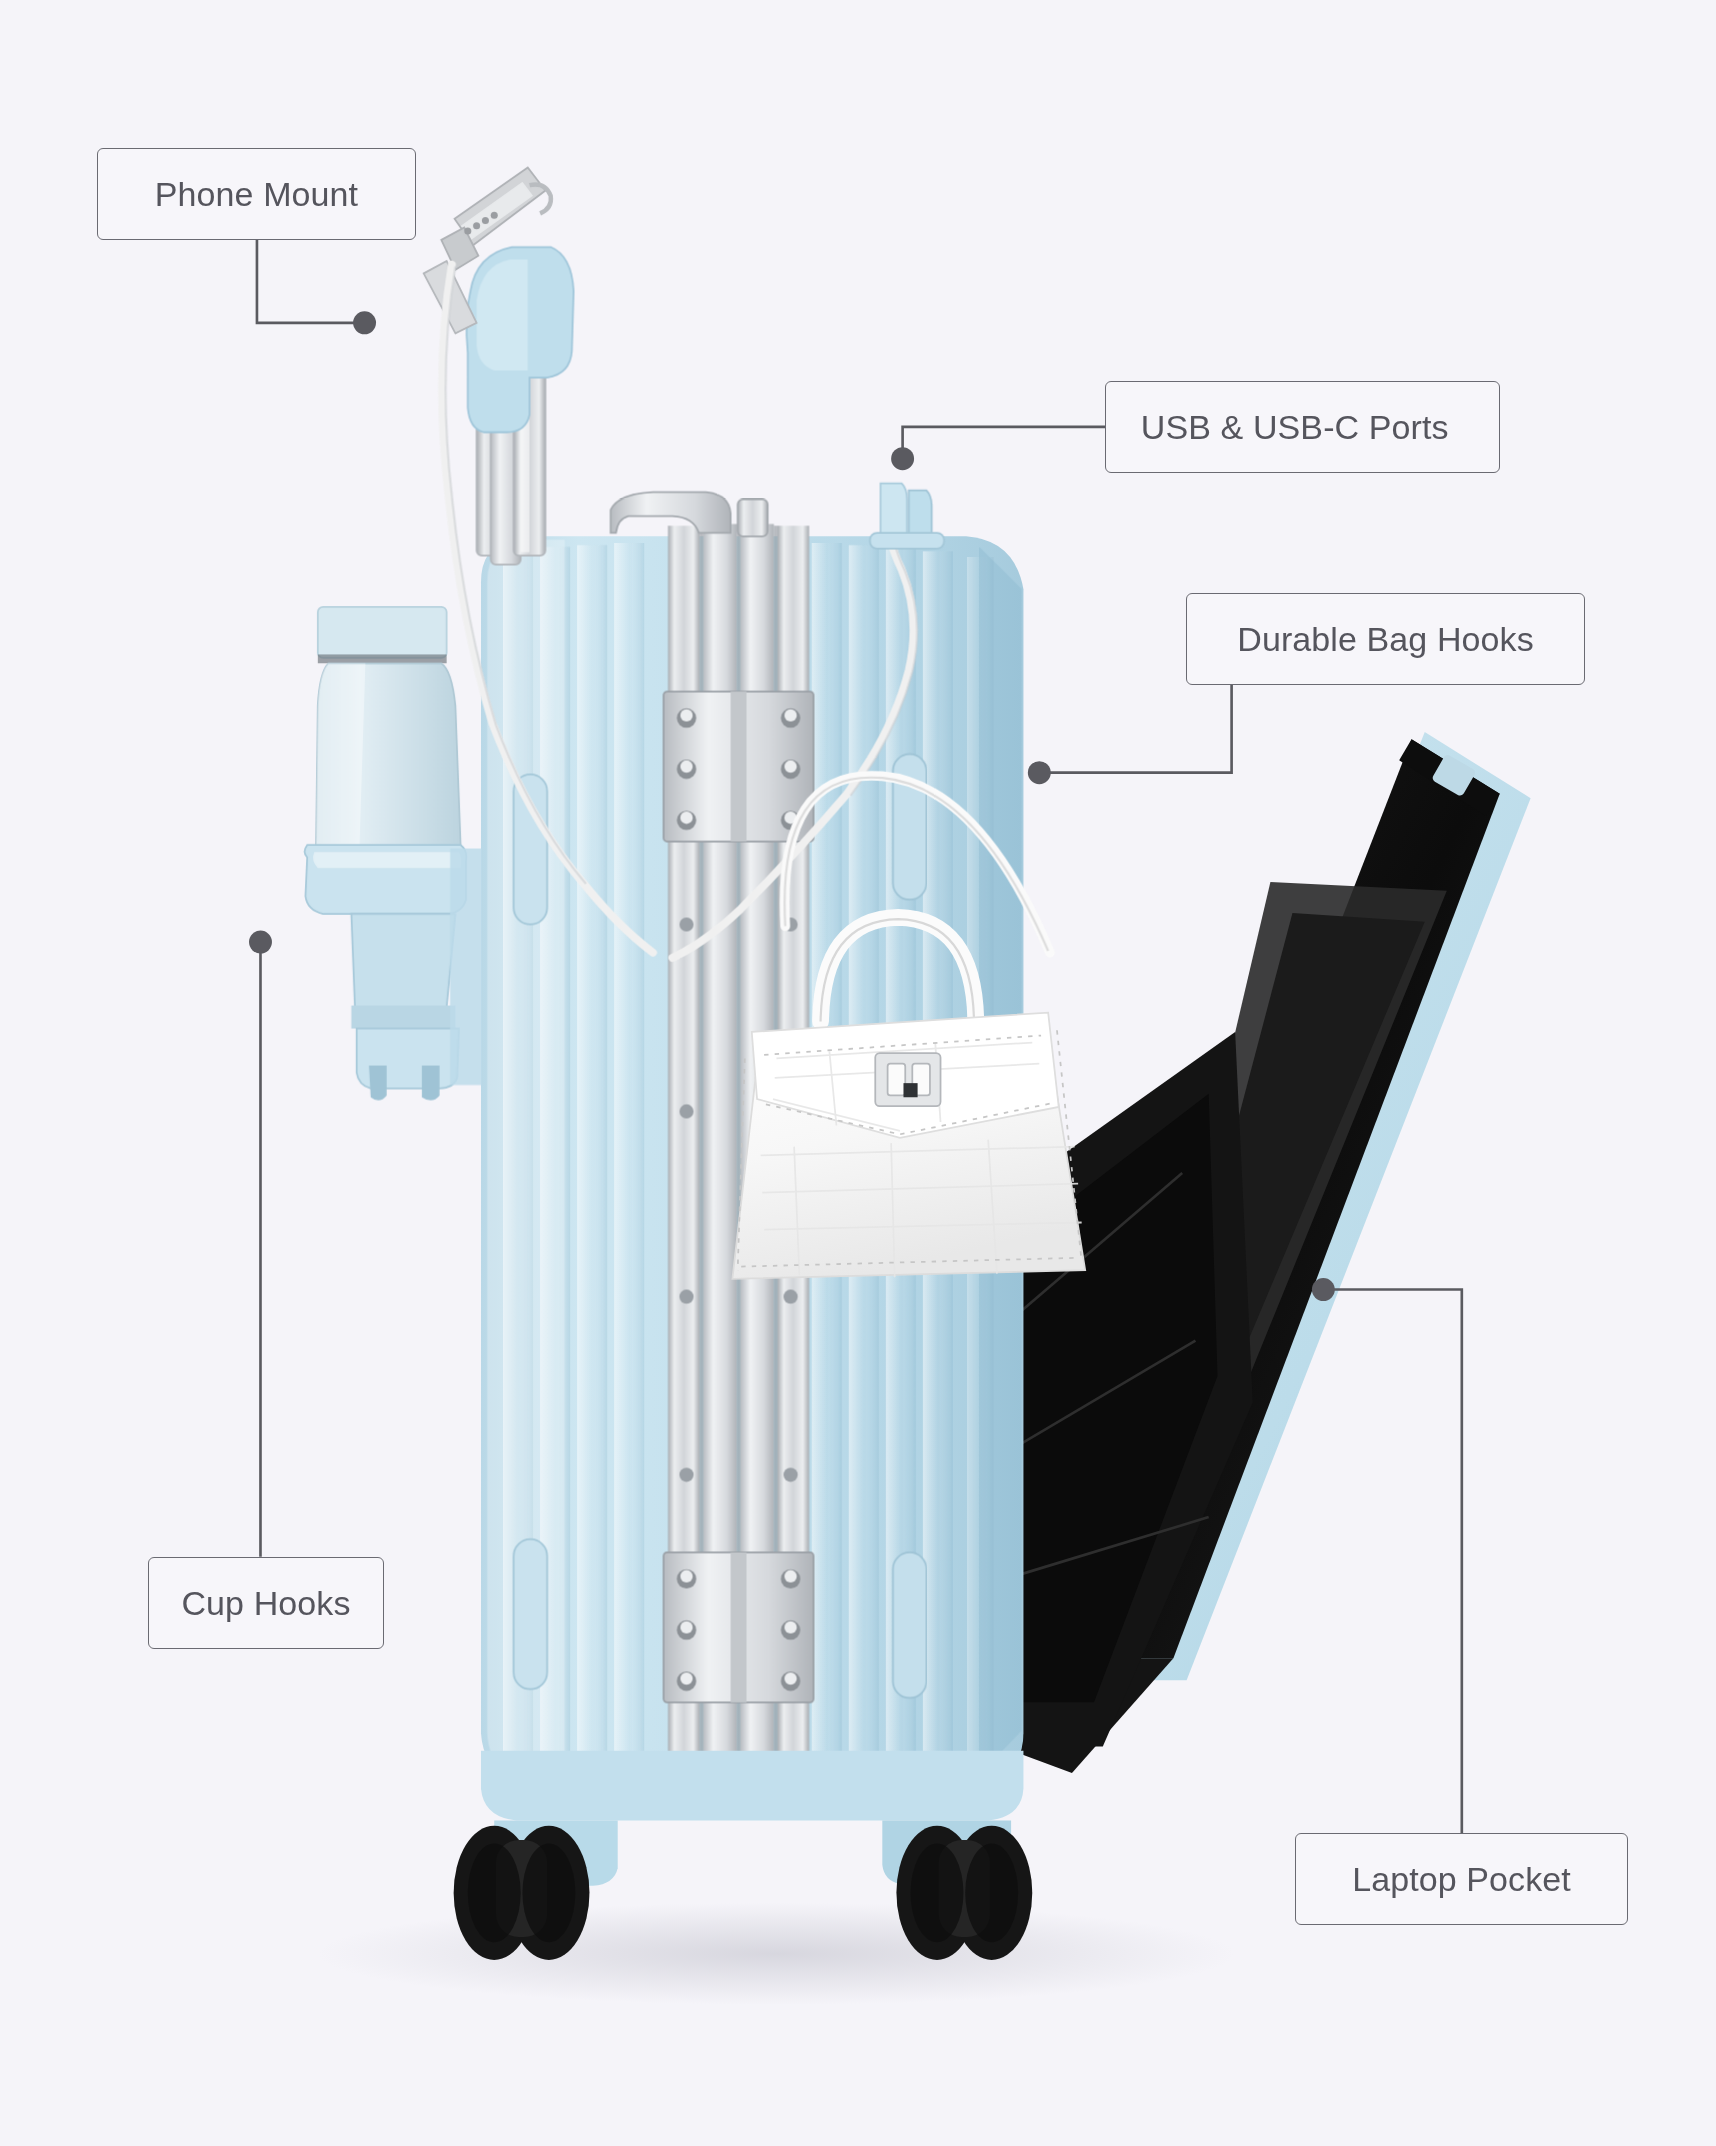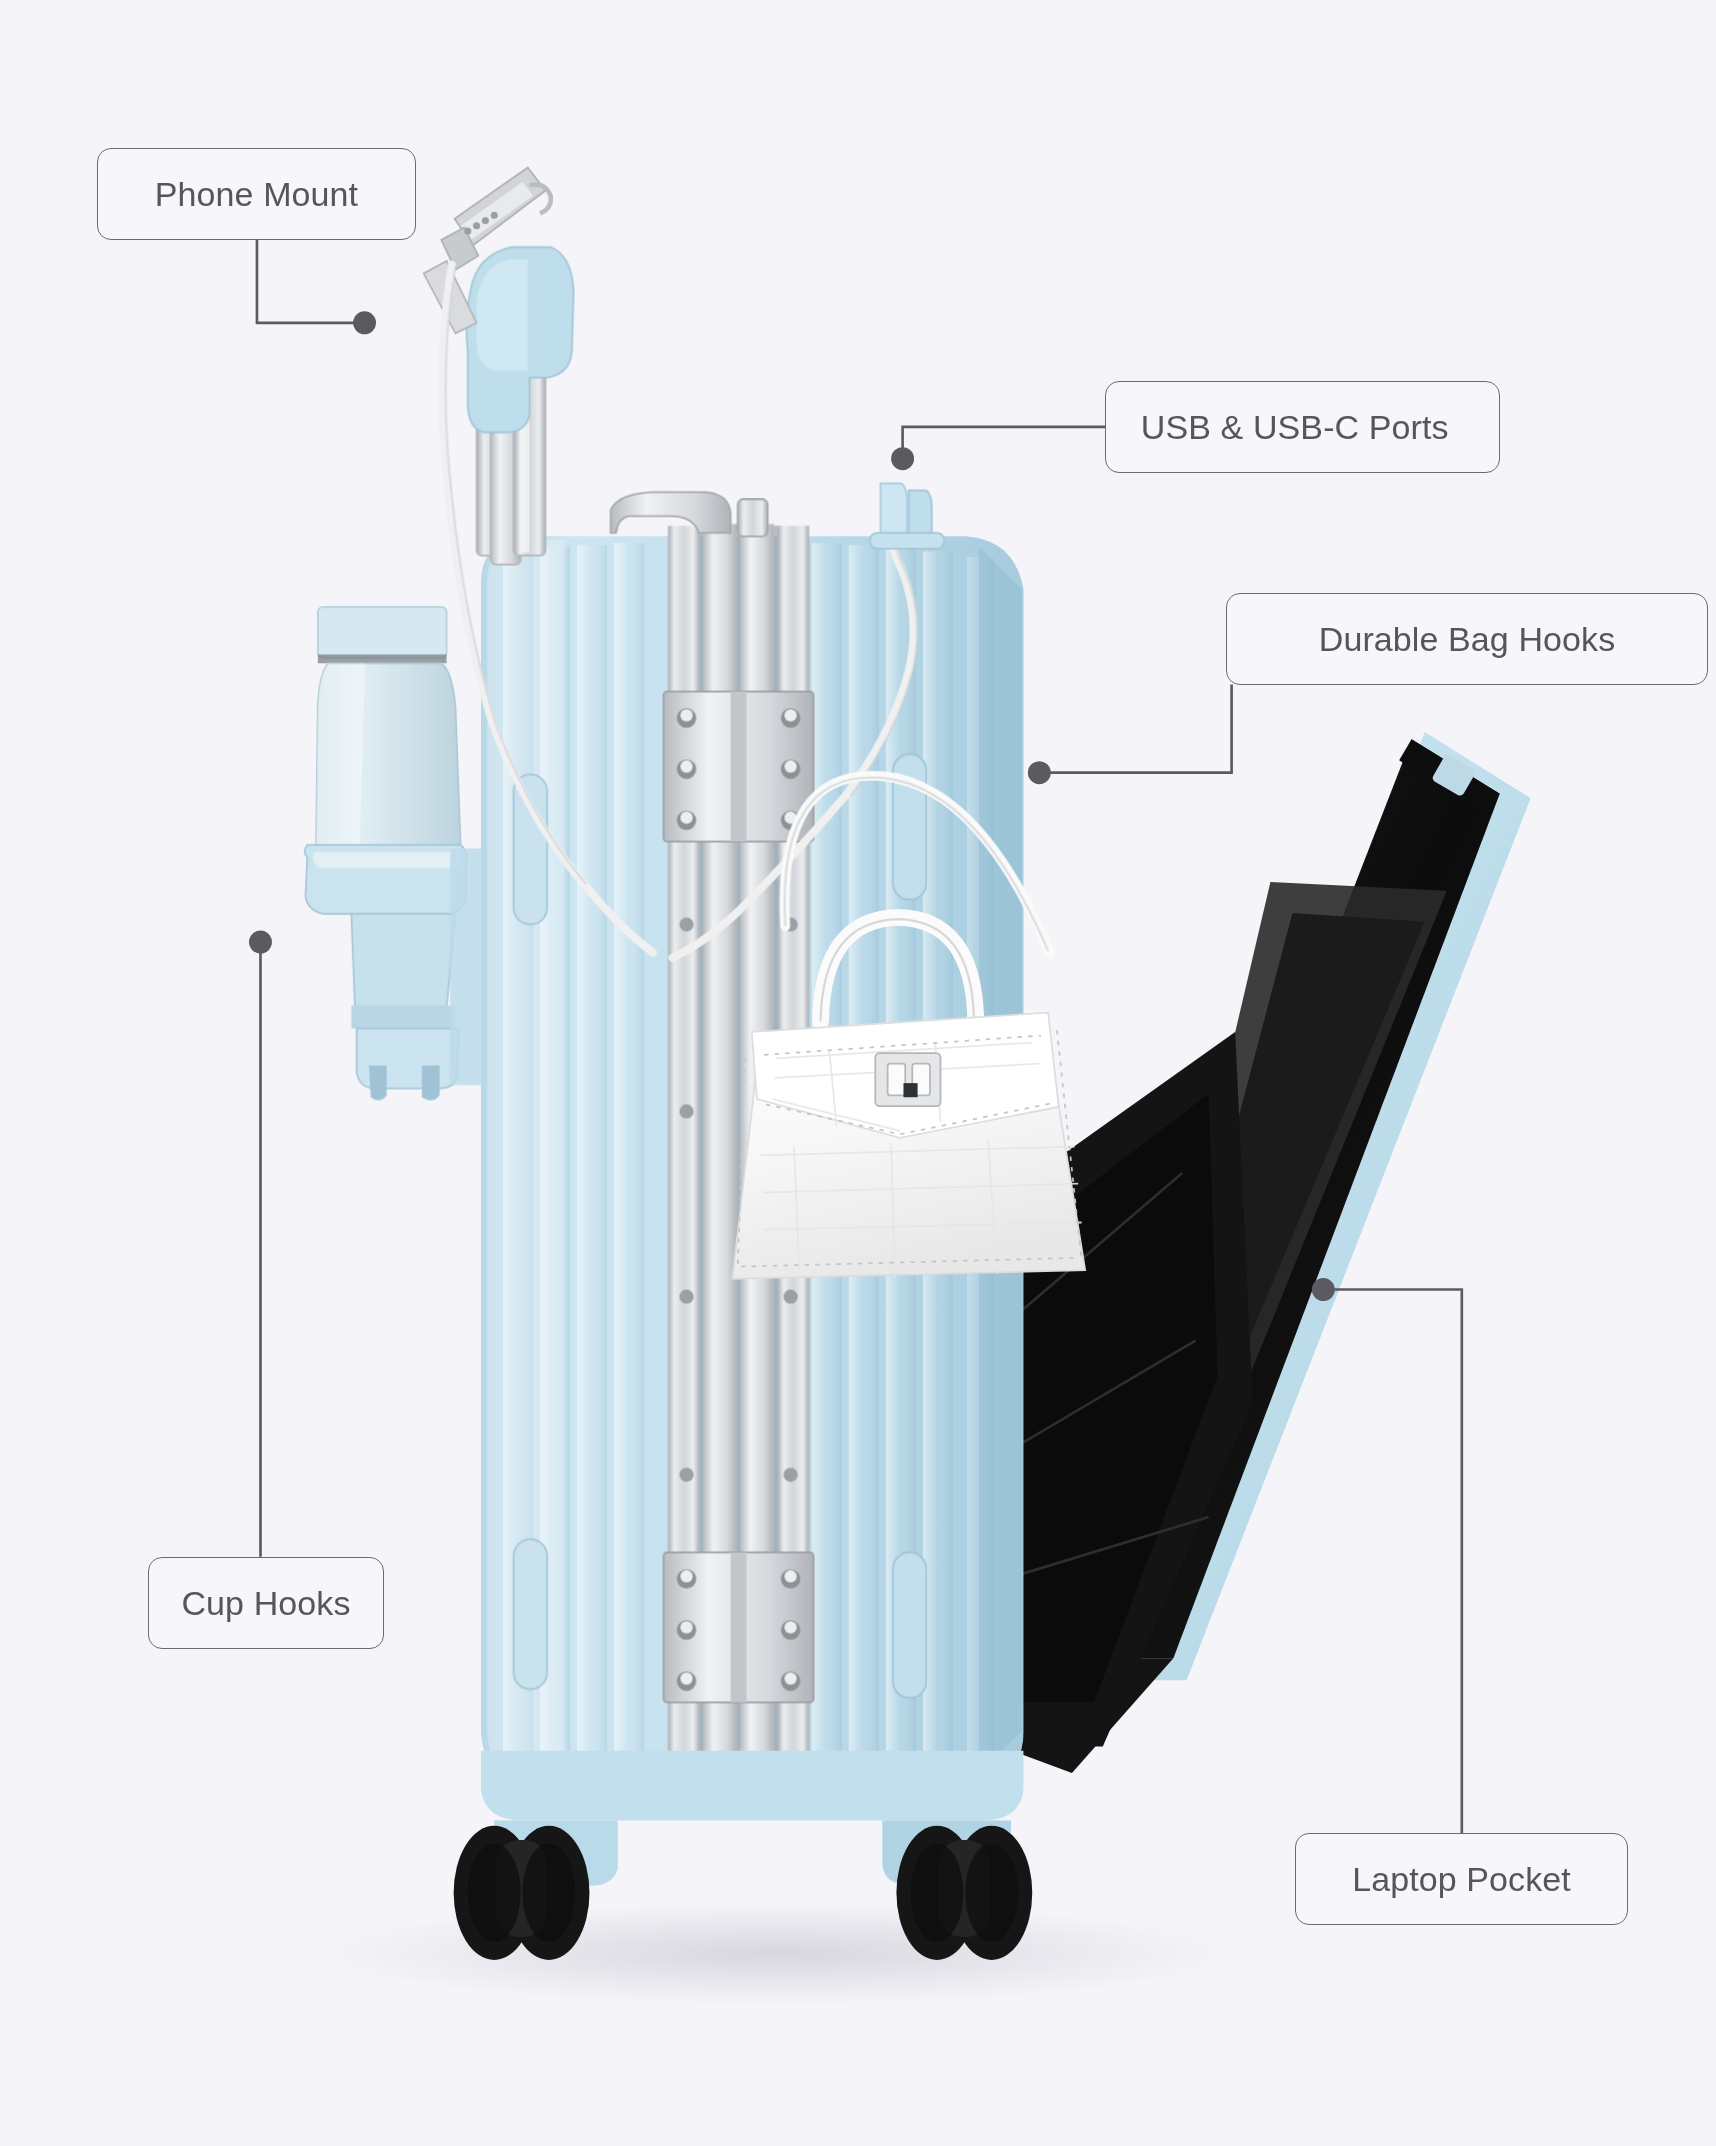--- a/index.html
+++ b/index.html
@@ -24,21 +24,21 @@
   #callout-lines-svg { pointer-events: none; }
 
   .callout-box {
     position: absolute;
     box-sizing: border-box;
     display: flex;
     align-items: center;
     justify-content: center;
     background: #f7f6fa;
     border: 1.8px solid #6a6a72;
-    border-radius: 14px;
+    border-radius: 6px;
     color: #55555d;
     font-size: 34px;
     font-weight: 400;
     letter-spacing: 0.1px;
     white-space: nowrap;
     padding: 0 26.5px;
   }
   .callout-label { color: #55555d; }
 </style>
 </head>
@@ -360,21 +360,21 @@
       </g>
   </svg>
 
   <div id="callout-layer">
       <div class="callout-box" style="left: 97px; top: 148px; width: 319px; height: 92px; border-color: rgb(106, 106, 114); background: rgb(247, 246, 250);">
         <span class="callout-label" style="color: rgb(85, 85, 93);">Phone Mount</span>
       </div>
       <div class="callout-box" style="left: 1105px; top: 381px; width: 395px; height: 92px; border-color: rgb(106, 106, 114); background: rgb(247, 246, 250); padding-left: 11px;">
         <span class="callout-label" style="color: rgb(85, 85, 93);">USB &amp; USB-C Ports</span>
       </div>
-      <div class="callout-box" style="left: 1186px; top: 593px; width: 482px; height: 92px; border-color: rgb(106, 106, 114); background: rgb(247, 246, 250); margin-left: 40px;">
+      <div class="callout-box" style="left: 1186px; top: 593px; width: 399px; height: 92px; border-color: rgb(106, 106, 114); background: rgb(247, 246, 250);">
         <span class="callout-label" style="color: rgb(85, 85, 93);">Durable Bag Hooks</span>
       </div>
       <div class="callout-box" style="left: 148px; top: 1557px; width: 236px; height: 92px; border-color: rgb(106, 106, 114); background: rgb(247, 246, 250);">
         <span class="callout-label" style="color: rgb(85, 85, 93);">Cup Hooks</span>
       </div>
       <div class="callout-box" style="left: 1295px; top: 1833px; width: 333px; height: 92px; border-color: rgb(106, 106, 114); background: rgb(247, 246, 250); text-align: right;">
         <span class="callout-label" style="color: rgb(85, 85, 93);">Laptop Pocket</span>
       </div>
     </div>
 

